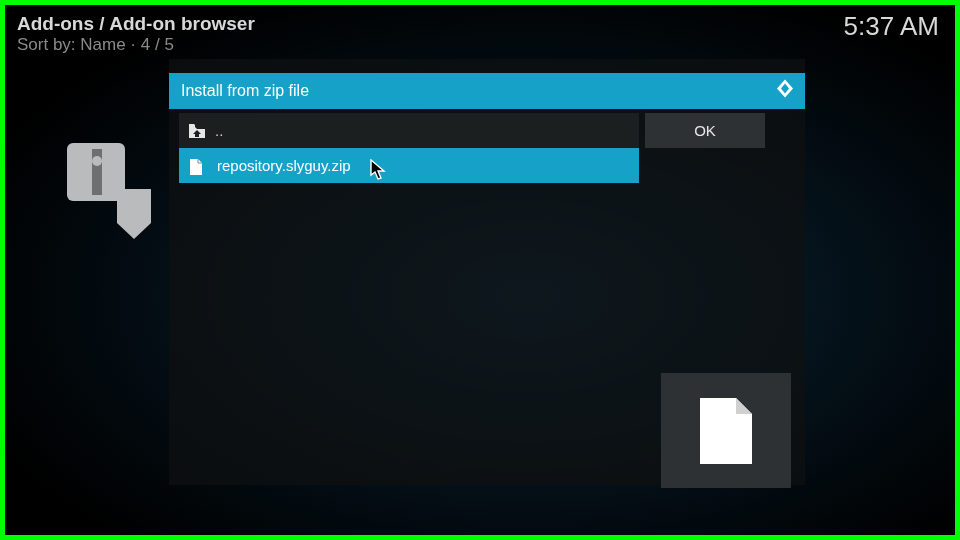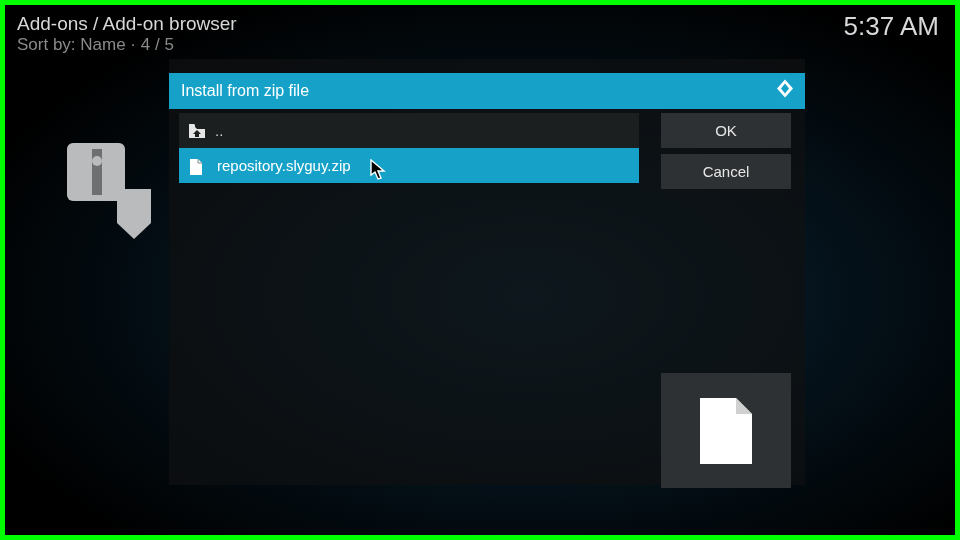--- a/index.html
+++ b/index.html
@@ -3,21 +3,21 @@
 <meta charset="utf-8">
 <style>
   * { margin: 0; padding: 0; box-sizing: border-box; font-family: Arial, Helvetica, sans-serif; }
   html, body { width: 960px; height: 540px; overflow: hidden; }
   body { background: #00ff00; }
   .screen {
     position: absolute; left: 5px; top: 5px; width: 950px; height: 530px;
     background: radial-gradient(ellipse at 55% 55%, #0a2a3a 0%, #041018 45%, #000 80%);
   }
   .hdr-title {
-    position: absolute; left: 12px; top: 8px; color: #d8d8d8; font-size: 19px; font-weight: 400;
+    position: absolute; left: 12px; top: 8px; color: #d8d8d8; font-size: 19px; font-weight: 700;
   }
   .hdr-sort {
     position: absolute; left: 12px; top: 30px; color: #8a8a8a; font-size: 17px;
   }
   .hdr-time {
     position: absolute; right: 16px; top: 6px; color: #d8d8d8; font-size: 26px; font-weight: 300;
   }
   .bg-icon {
     position: absolute; left: 62px; top: 138px; width: 90px; height: 100px;
   }
@@ -33,21 +33,21 @@
   .dlg-logo { position: absolute; right: 10px; top: 50%; transform: translateY(-50%); color: #fff; font-size: 18px; }
   .dlg-body { position: absolute; left: 0; top: 36px; right: 0; bottom: 22px; }
   .file-pane { position: absolute; left: 10px; top: 18px; width: 460px; height: 340px; }
   .file-row {
     height: 35px; display: flex; align-items: center; gap: 10px;
     padding: 0 10px; color: #d0d0d0; font-size: 15px; background: #1c1f20;
     cursor: pointer;
   }
   .file-row.sel { background: #16a2c8; color: #fff; gap: 12px; }
   .file-icon { width: 16px; height: 14px; display: inline-block; }
-  .right-pane { position: absolute; left: 492px; top: 18px; width: 130px; }
+  .right-pane { position: absolute; left: 476px; top: 18px; width: 120px; }
   .btn {
     height: 35px; background: #2d3133; color: #e6e6e6; font-size: 15px;
     display: flex; align-items: center; justify-content: center; margin-bottom: 6px;
     cursor: pointer;
   }
   .thumb-box {
     position: absolute; left: 492px; top: 278px; width: 130px; height: 115px;
     background: #2d3133; display: flex; align-items: center; justify-content: center;
   }
   .dlg-footer {
@@ -105,21 +105,20 @@
                 <path d="M1 0 h8 l4 4 v12 h-12 Z" fill="#fff"></path>
                 <path d="M9 0 v4 h4" fill="none" stroke="#888" stroke-width="1"></path>
               </svg>
           </span>
           <span>repository.slyguy.zip</span>
         </div>
       </div>
 
       <div class="right-pane">
         <div class="btn">OK</div>
-        <div class="btn">Cancel</div>
       </div>
 
       <div class="thumb-box">
         <svg width="56" height="70" viewBox="0 0 56 70">
           <path d="M2 2 h36 l16 16 v50 h-52 Z" fill="#fff"></path>
           <path d="M38 2 v16 h16" fill="#d0d0d0"></path>
         </svg>
       </div>
 
     </div>

